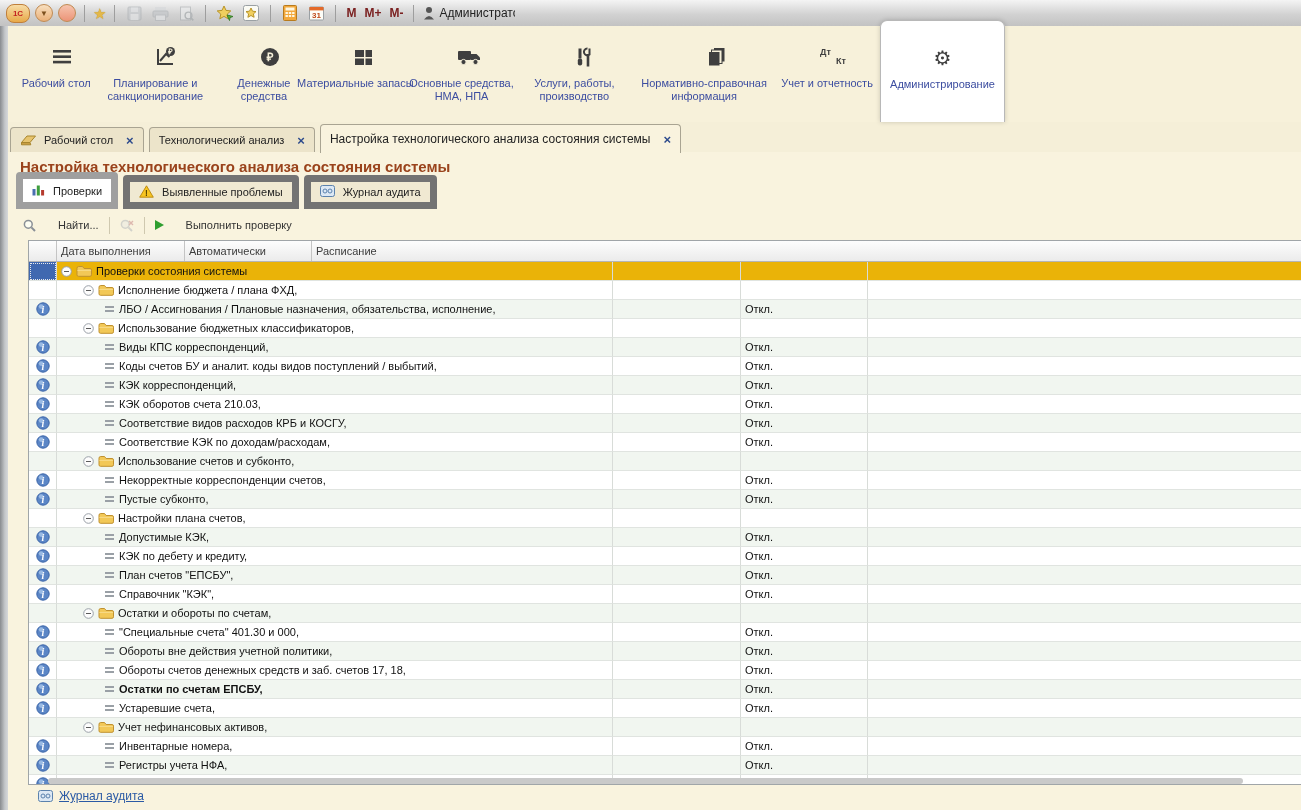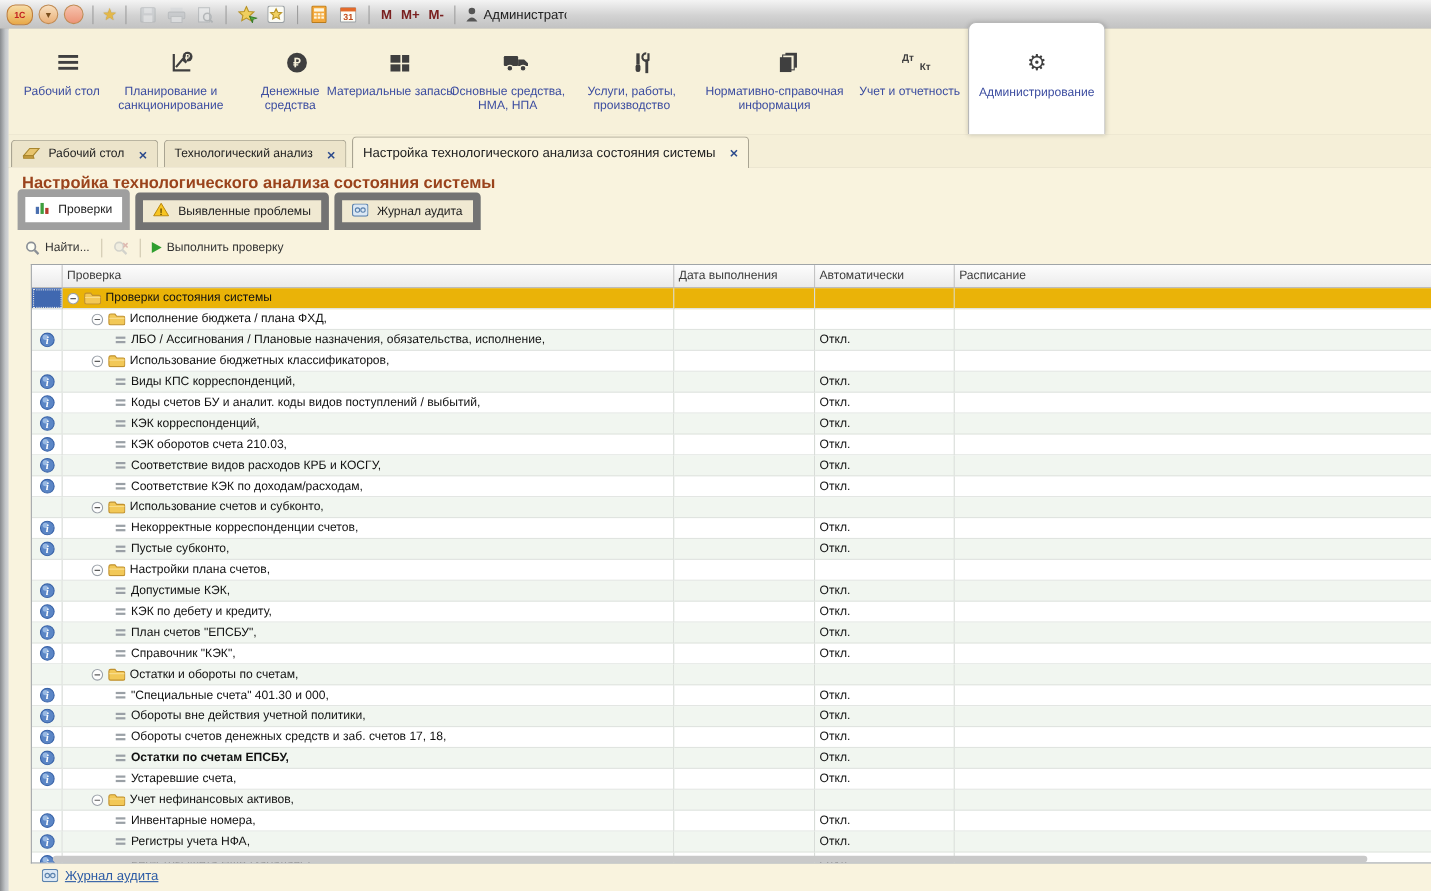--- a/index.html
+++ b/index.html
@@ -64,21 +64,21 @@
   .content{position:absolute;left:8px;top:152px;right:0;height:658px;background:#f9f3de;}
   .page-title{position:absolute;left:12px;top:6px;font-size:15px;font-weight:bold;color:#9a431c;}
   
   .subtabs{position:absolute;left:8px;top:33px;height:24px;display:flex;align-items:flex-end;gap:5px;}
   .stab{display:flex;align-items:center;gap:8px;height:20px;padding:0 9px;
     background:#f0e9d2;border:7px solid #737373;border-radius:4px 4px 0 0;
     font-size:11px;color:#222;cursor:pointer;}
   .stab.active{height:23px;background:#fff;border-color:#9f9f9f;font-weight:normal;z-index:2;}
   
   .toolbar{position:absolute;left:12px;top:62px;height:22px;display:flex;align-items:center;gap:7px;}
-  .tbtn{display:flex;align-items:center;gap:5px;font-size:11px;color:#333;cursor:pointer;padding:2px 3px;}
+  .tbtn{display:flex;align-items:center;gap:22px;font-size:11px;color:#333;cursor:pointer;padding:2px 3px;}
   .tbtn.disabled{opacity:.55;cursor:default;}
   .tsep{width:1px;height:17px;background:#cfc8af;}
   .play{width:0;height:0;border-left:9px solid #2f9e2f;border-top:5px solid transparent;border-bottom:5px solid transparent;display:inline-block;}
   
   .grid{position:absolute;left:20px;top:88px;right:0;height:543px;
     background:#fff;border-left:1px solid #a0a5a8;border-top:1px solid #a0a5a8;border-bottom:1px solid #a0a5a8;
     overflow:hidden;font-size:11px;color:#111;}
   .ghead{display:flex;height:20px;background:linear-gradient(#fdfdfd,#ebebeb);
     border-bottom:1px solid #b5b5b5;color:#3c3c3c;}
   .hcell{display:flex;align-items:center;padding-left:4px;border-right:1px solid #c4c4c4;box-sizing:border-box;cursor:pointer;}
@@ -348,21 +348,20 @@
     <span class="tsep"></span>
     <span class="tbtn">
       <span class="play"></span>
       <span>Выполнить проверку</span>
     </span>
   </div>
 
   <div class="grid">
     <div class="ghead">
       <div class="hcell w-info" style="cursor:default;"></div>
-      <div class="hcell w-check">Проверка</div>
       <div class="hcell w-date">Дата выполнения</div>
       <div class="hcell w-auto">Автоматически</div>
       <div class="hcell w-sched">Расписание</div>
     </div>
     <div class="gbody" id="tbody">
         <div class="row sel">
     <div class="cell w-info c-info"></div>
     <div class="cell w-check c-check" style="padding-left: 4px;">
       <span class="tree">
               <svg width="11" height="11">

